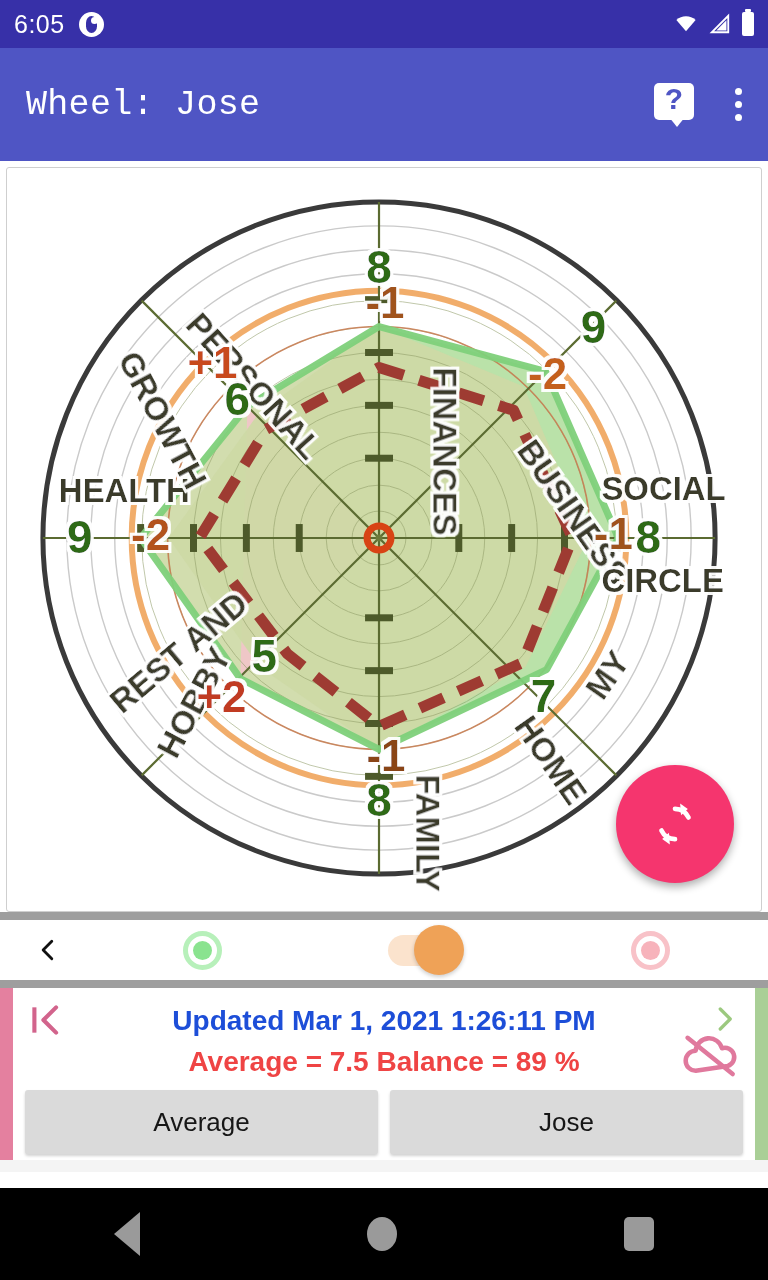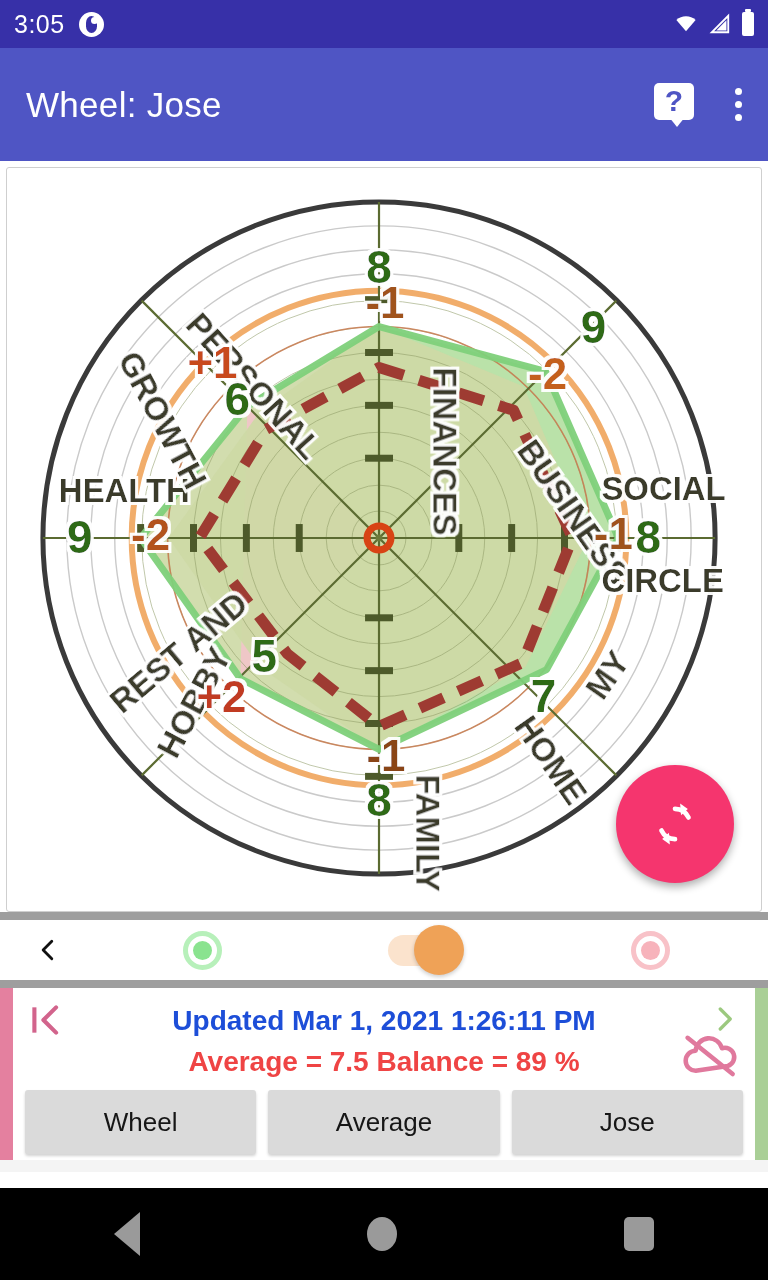--- a/index.html
+++ b/index.html
@@ -33,21 +33,21 @@
   }
   .sb-right { margin-left:auto; display:flex; align-items:center; gap:11px; }
   .ic-wifi { width:24px; height:22px; }
   .ic-sig  { width:22px; height:22px; }
   .ic-batt { width:12px; height:24px; background:#fff; border-radius:2px; position:relative; }
   .ic-batt::before{ content:""; position:absolute; top:-3px; left:3px; width:6px; height:3px; background:#fff; border-radius:1px;}
 
   
   .appbar {
     position:absolute; top:48px; left:0; width:768px; height:113px;
-    background:#4f55c4; display:flex; align-items:center; padding:0 26px;
+    background:#4f55c4; display:flex; align-items:center; padding:0 26px;font-family:Liberation Mono, monospace;
   }
   .appbar-title { color:#fff; font-size:35px; font-weight:400; letter-spacing:.3px; }
   .appbar-actions { margin-left:auto; display:flex; align-items:center; gap:40px; }
   .help-icon { width:40px; height:44px; position:relative; }
   .help-icon .bubble{
     position:absolute; inset:0 0 7px 0; background:#fff; border-radius:5px;
     color:#4f55c4; font-size:30px; font-weight:700;
     display:flex; align-items:center; justify-content:center;
   }
   .help-icon .tail{
@@ -141,21 +141,21 @@
   .nav-home { width:30px; height:34px; border-radius:50%; background:#9a9a9a; }
   .nav-recent { width:30px; height:34px; border-radius:5px; background:#9a9a9a; }
   .strip { position:absolute; top:1160px; left:0; width:768px; height:12px; background:#f4f4f4; }
 </style>
 </head>
 <body>
 
 <div id="root">
 
   <div class="statusbar">
-    <span class="sb-time">3:05</span>
+    <span class="sb-time">6:05</span>
     <span class="sb-badge"></span>
     <span class="sb-right">
       <svg class="ic-wifi" viewBox="0 0 24 24">
         <path d="M12 20 L1.5 7.5 A16 16 0 0 1 22.5 7.5 Z" fill="#fff"></path>
       </svg>
       <svg class="ic-sig" viewBox="0 0 24 24">
         <path d="M21 3 L21 21 L3 21 Z" fill="none" stroke="#fff" stroke-width="2"></path>
         <path d="M19 8 L19 19 L8 19 Z" fill="#fff"></path>
       </svg>
       <span class="ic-batt"></span>
@@ -367,21 +367,20 @@
       </div>
 
       <div class="cloud-off">
         <svg width="62" height="48" viewBox="0 0 26 20">
           <path d="M7 17 A4.2 4.2 0 0 1 7 8.6 A5.6 5.6 0 0 1 18 7.6 A3.9 3.9 0 0 1 20.5 15 Z" fill="none" stroke="#e0799d" stroke-width="1.9" stroke-linejoin="round"></path>
           <line x1="3.6" y1="3.2" x2="22.5" y2="18.4" stroke="#e0799d" stroke-width="1.9" stroke-linecap="round"></line>
         </svg>
       </div>
 
       <div class="btn-row">
-        <button class="tab-btn">Wheel</button>
         <button class="tab-btn">Average</button>
         <button class="tab-btn">Jose</button>
       </div>
     </div>
   </div>
 
   <div class="strip"></div>
 
   <div class="navbar">
     <span class="nav-back"></span>

